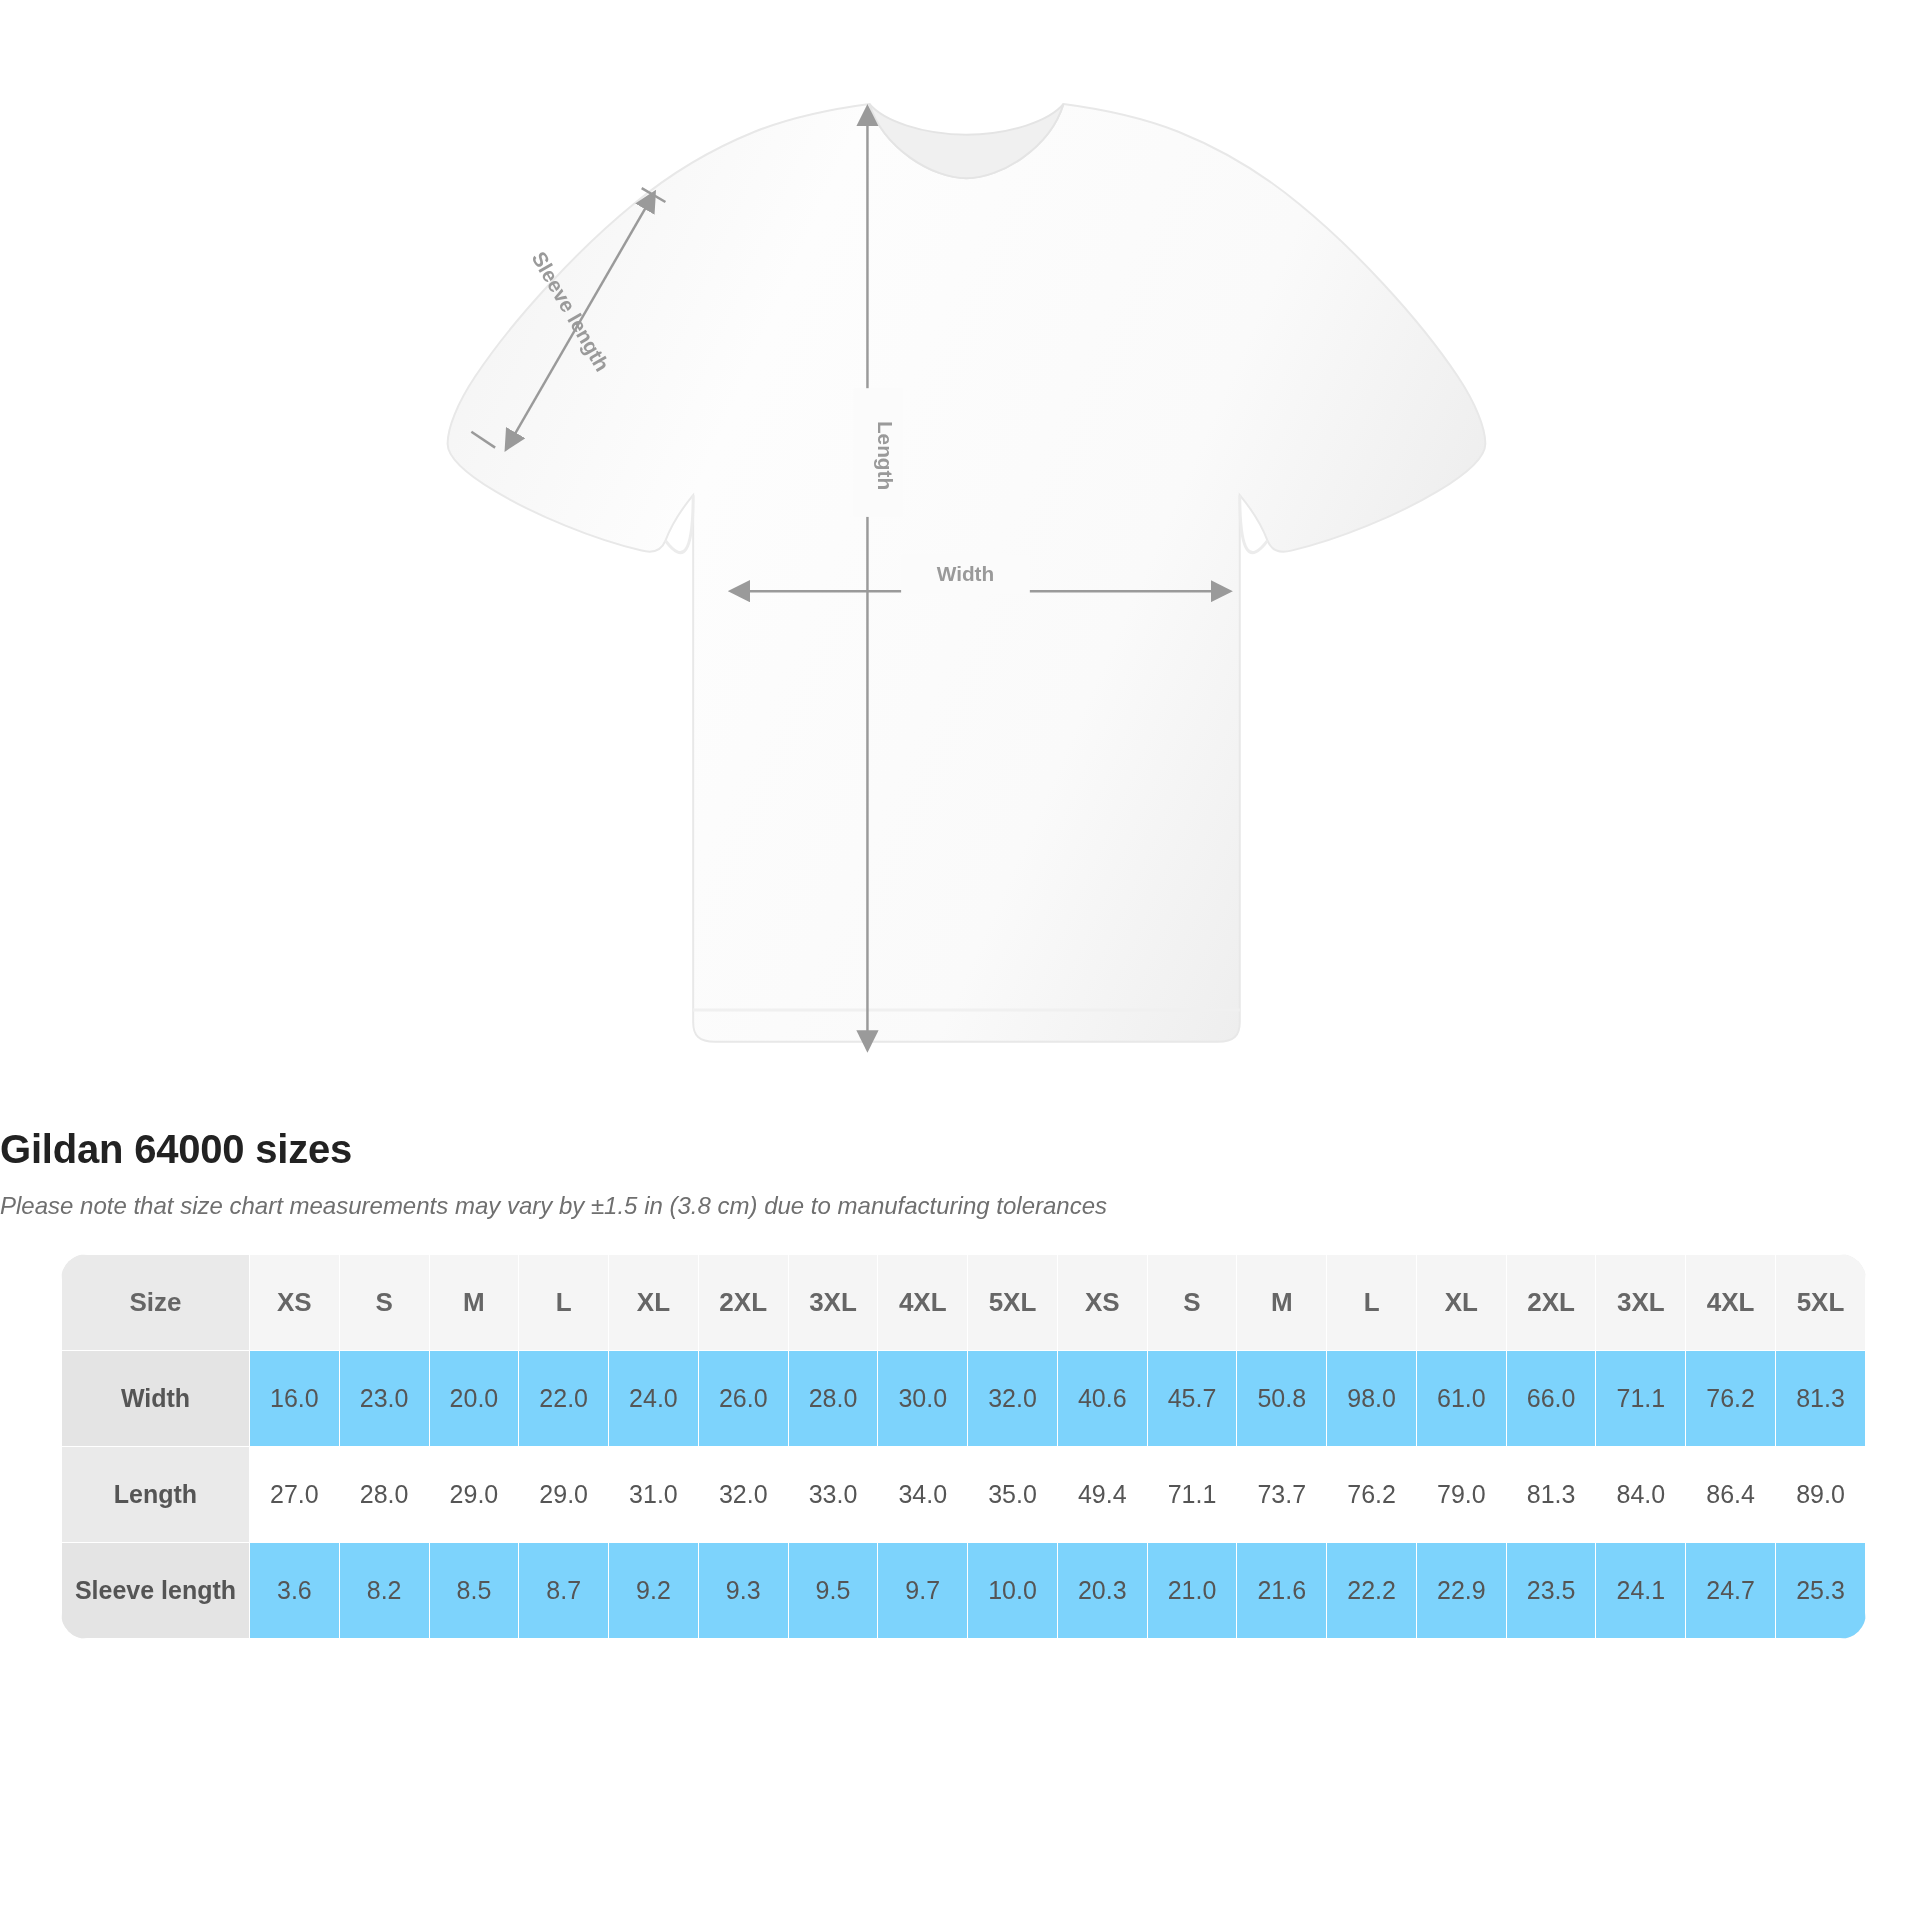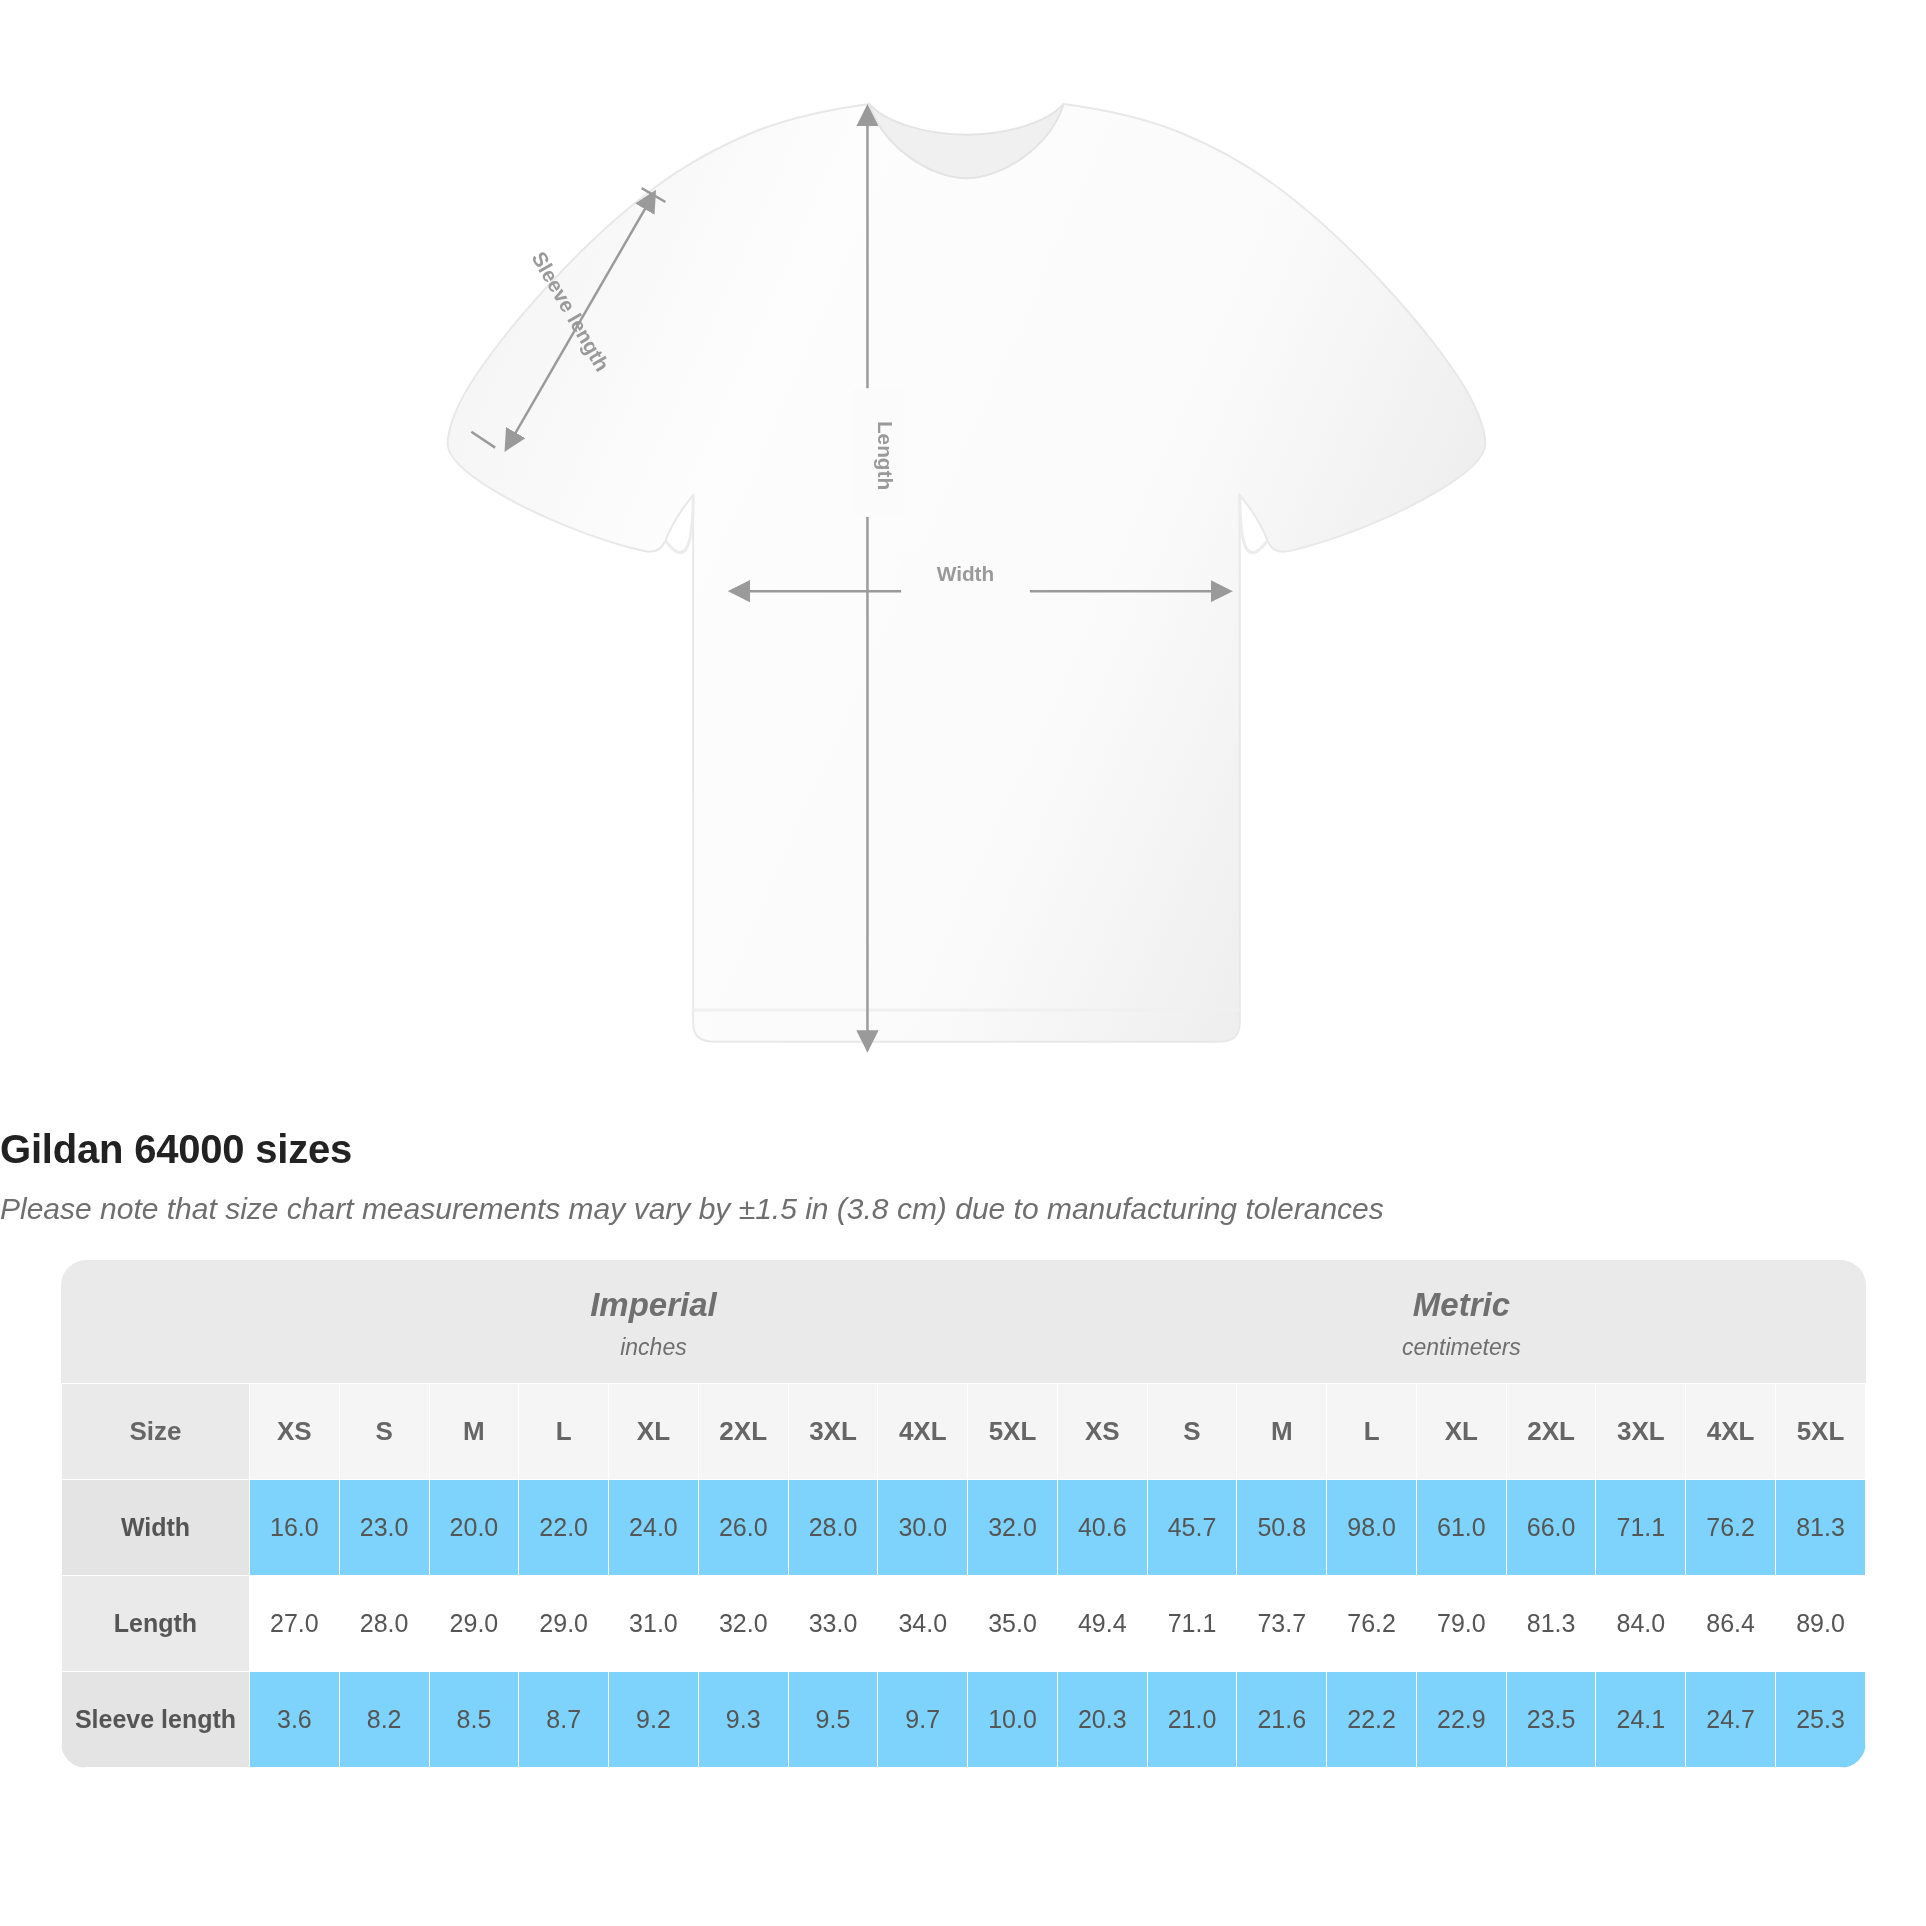--- a/index.html
+++ b/index.html
@@ -37,21 +37,21 @@
   .title-block {
     margin-top: 8px;
   }
   .chart-title {
     font-size: 40px;
     font-weight: bold;
     color: #222222;
     letter-spacing: -0.2px;
   }
   .chart-note {
-    font-size: 30px;
+    font-size: 24px;
     font-style: italic;
     color: #6f6f6f;
     margin-top: 20px;
   }
 
   
   .table-wrap {
     margin: 34px 61px 0 61px;
     border-radius: 26px;
     overflow: hidden;
@@ -208,31 +208,20 @@
 
   <div class="table-wrap">
     <table class="size-table">
       <colgroup>
         <col class="col-label">
         <col span="9">
         <col span="9">
       </colgroup>
       <tbody>
 
-        <tr>
-          <td class="corner-cell"></td>
-          <td class="unit-cell" colspan="9">
-            <div class="unit-name">Imperial</div>
-            <div class="unit-sub">inches</div>
-          </td>
-          <td class="unit-cell" colspan="9">
-            <div class="unit-name">Metric</div>
-            <div class="unit-sub">centimeters</div>
-          </td>
-        </tr>
 
         <tr class="header-row">
           <td class="row-label">Size</td>
           <td class="data">XS</td>
           <td class="data">S</td>
           <td class="data">M</td>
           <td class="data">L</td>
           <td class="data">XL</td>
           <td class="data">2XL</td>
           <td class="data">3XL</td>

